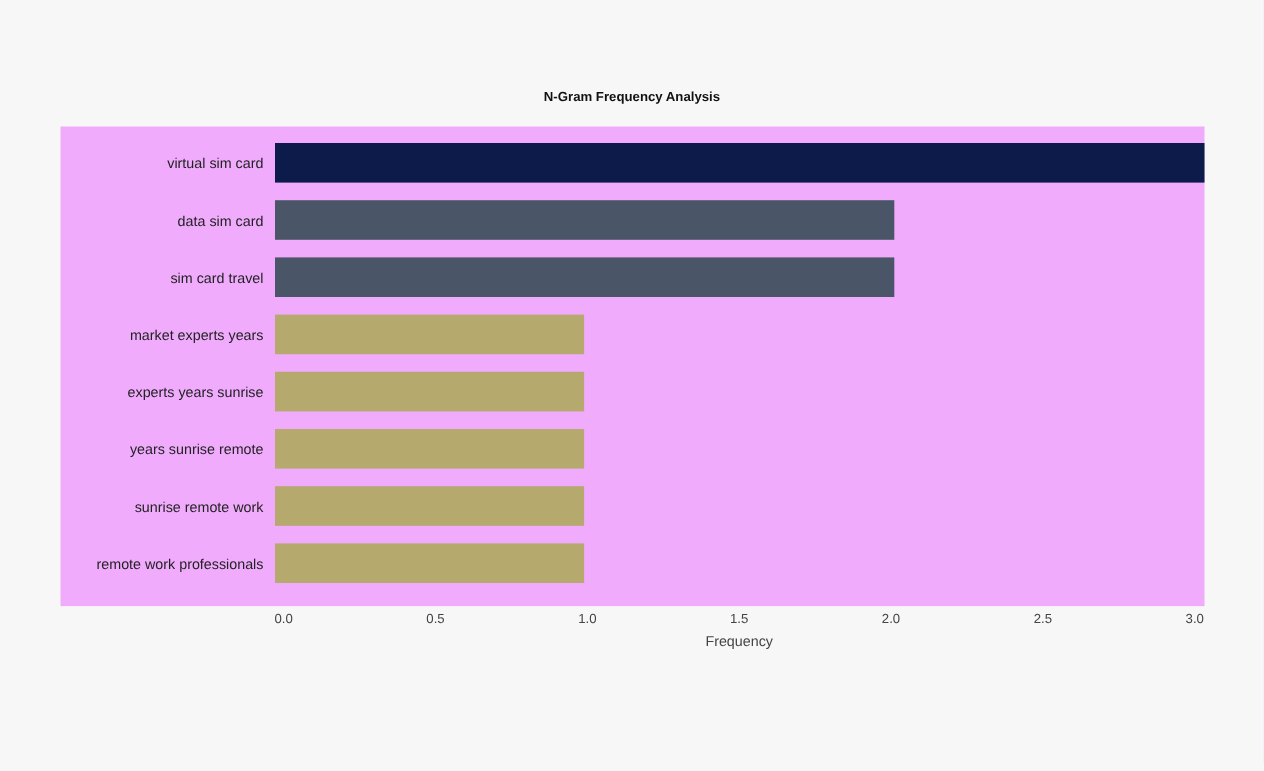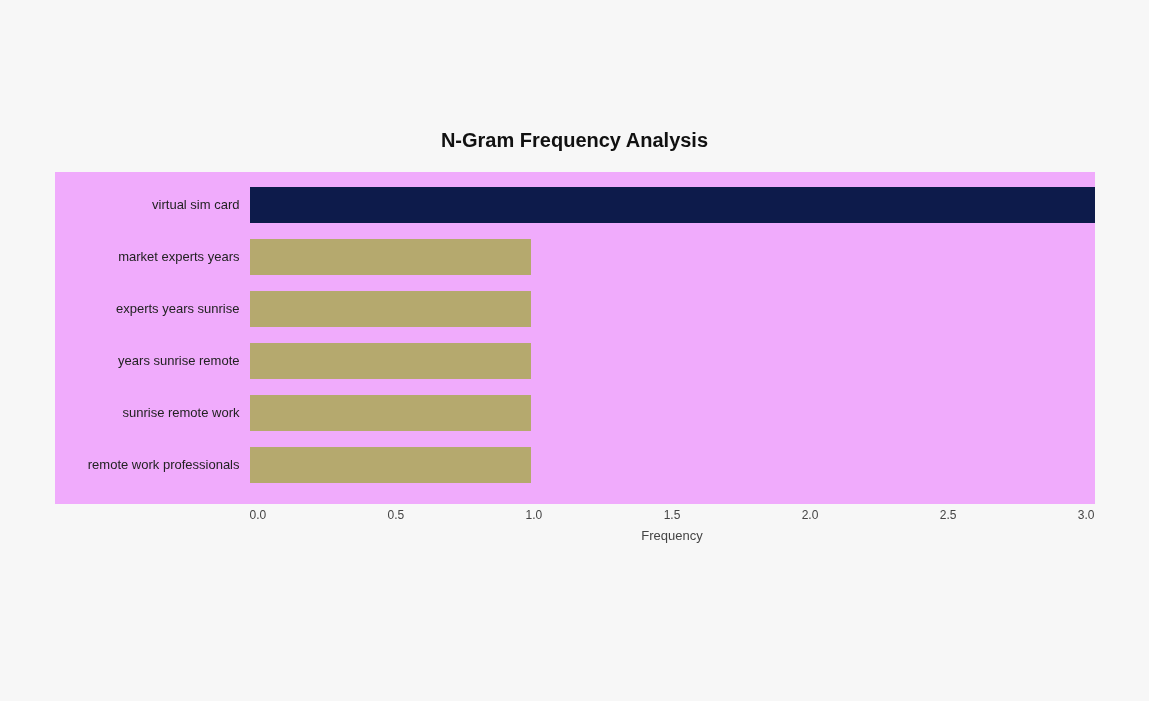--- a/index.html
+++ b/index.html
@@ -12,21 +12,21 @@
       width: 1149px;
       min-height: 701px;
     }
     .chart-container {
       background: #f7f7f7;
       width: 1100px;
       padding: 20px 30px 50px 30px;
     }
     .chart-title {
       text-align: center;
-      font-size: 20px;
+      font-size: 12px;
       font-weight: bold;
       margin-bottom: 20px;
       color: #111;
     }
     .chart-area {
       display: flex;
       flex-direction: column;
       background: #f0abfc;
       padding: 10px 0 10px 0;
     }
@@ -82,20 +82,32 @@
 
   <div class="chart-area" id="bars-container">
 
   <div class="bar-row">
         <div class="bar-label">virtual sim card</div>
         <div class="bar-track">
           <div class="bar-fill" style="width: 100%; background: rgb(13, 27, 75);"></div>
         </div>
       </div>
       <div class="bar-row">
+        <div class="bar-label">data sim card</div>
+        <div class="bar-track">
+          <div class="bar-fill" style="width: 66.6667%; background: rgb(74, 85, 104);"></div>
+        </div>
+      </div>
+      <div class="bar-row">
+        <div class="bar-label">sim card travel</div>
+        <div class="bar-track">
+          <div class="bar-fill" style="width: 66.6667%; background: rgb(74, 85, 104);"></div>
+        </div>
+      </div>
+      <div class="bar-row">
         <div class="bar-label">market experts years</div>
         <div class="bar-track">
           <div class="bar-fill" style="width: 33.3333%; background: rgb(181, 169, 110);"></div>
         </div>
       </div>
       <div class="bar-row">
         <div class="bar-label">experts years sunrise</div>
         <div class="bar-track">
           <div class="bar-fill" style="width: 33.3333%; background: rgb(181, 169, 110);"></div>
         </div>

